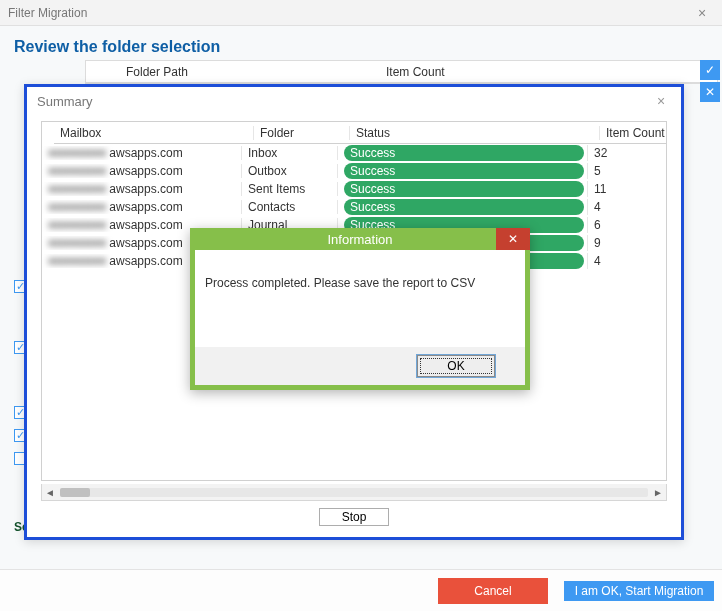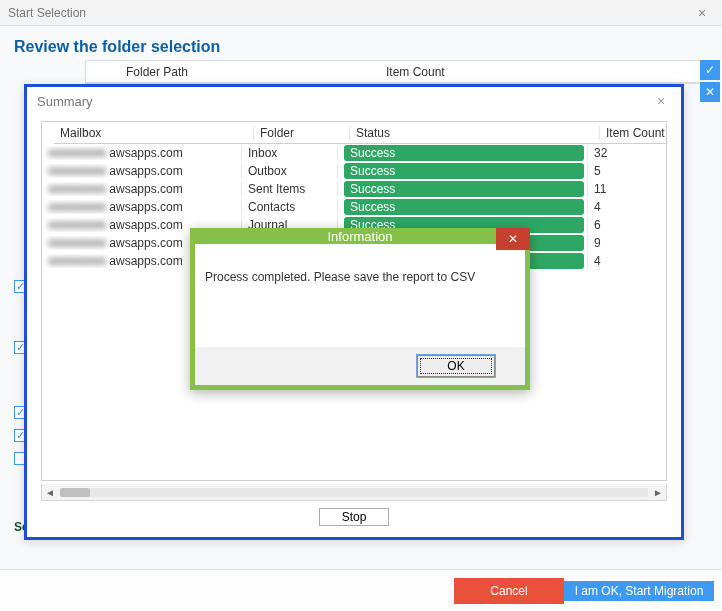--- a/index.html
+++ b/index.html
@@ -26,65 +26,65 @@
   
   .left-checks { position:absolute; left:14px; top:280px; display:flex; flex-direction:column; gap:48px; }
   .leftcheck { width:13px; height:13px; border:1px solid #3e99f2; background:#fff; display:flex; align-items:center; justify-content:center; }
   .leftcheck.checked::after { content:"✓"; font-size:11px; color:#3e99f2; line-height:1; }
 
   .left-checks2 { position:absolute; left:14px; top:406px; display:flex; flex-direction:column; gap:10px; }
 
   .set-label { position:absolute; left:14px; top:520px; color:#14532d; font-weight:bold; }
 
   
-  .bottom-bar { position:absolute; left:0; right:0; bottom:0; height:42px; border-top:1px solid #e3e3e3; background:#fdfdfd; display:flex; align-items:center; justify-content:flex-end; padding-right:8px; gap:0; }
+  .bottom-bar { position:absolute; left:0; right:0; bottom:0; height:42px; border-top:1px solid #e3e3e3; background:#fdfdfd; display:flex; align-items:center; justify-content:flex-end; padding-right:8px; gap:16px; }
   .btn-cancel { background:#e9513b; color:#fff; border:none; height:26px; width:110px; font-size:12px; }
   .btn-start { background:#3e99f2; color:#fff; border:none; height:20px; width:150px; font-size:12px; }
 
   
   .summary-win { position:absolute; left:24px; top:84px; width:660px; height:456px; background:#fff; border:3px solid #1d4ed8; box-shadow:0 2px 10px rgba(0,0,0,0.15); }
   .summary-titlebar { height:28px; display:flex; align-items:center; padding:0 10px; background:#fff; color:#777; }
   .summary-titlebar .title { flex:1; font-size:13px; }
   .summary-titlebar .close { width:20px; text-align:center; color:#999; font-size:14px; }
 
   .summary-table { position:absolute; left:14px; right:14px; top:34px; bottom:56px; border:1px solid #d0d0d0; background:#fff; overflow:hidden; }
   .sthead { display:flex; height:22px; align-items:center; border-bottom:1px solid #d0d0d0; font-size:12px; color:#333;margin-left:12px; }
   .sthead > div { padding-left:6px; }
   .col-mbx { width:200px; border-right:1px solid #e6e6e6; }
   .col-fld { width:96px; border-right:1px solid #e6e6e6; }
   .col-sts { width:250px; border-right:1px solid #e6e6e6; }
   .col-cnt { flex:1; }
 
   .strow { display:flex; height:18px; align-items:center; font-size:12px; }
   .strow > div { padding-left:6px; overflow:hidden; white-space:nowrap; }
   .strow .col-mbx span:first-child { filter: blur(3px); color:#888; }
-  .status-badge { background:#2fa764; color:#fff; display:block; height:16px; line-height:16px; padding-left:6px; width:240px; border-radius:3px; }
+  .status-badge { background:#2fa764; color:#fff; display:block; height:16px; line-height:16px; padding-left:6px; width:240px; border-radius:8px; }
 
   .hscroll { position:absolute; left:14px; right:14px; bottom:36px; height:17px; background:#f3f3f3; border:1px solid #d6d6d6; border-top:none; display:flex; align-items:center; }
   .hscroll .arrow { width:16px; text-align:center; color:#666; font-size:10px; }
   .hscroll .track { flex:1; height:9px; margin:0 2px; background:#e7e7e7; border-radius:2px; position:relative; }
   .hscroll .thumb { position:absolute; left:0; top:0; bottom:0; width:30px; background:#c0c0c0; border-radius:2px; }
 
   .stop-wrap { position:absolute; left:0; right:0; bottom:6px; height:28px; display:flex; align-items:center; justify-content:center; }
   .btn-stop { width:70px; height:18px; background:#fff; border:1px solid #adadad; font-size:12px; }
 
   
   .info-dlg { position:absolute; left:190px; top:228px; width:340px; height:162px; background:#fff; border:5px solid #86bf4a; box-shadow:0 3px 12px rgba(0,0,0,0.3); }
-  .info-title { height:16px; background:#86bf4a; color:#fff; display:flex; align-items:center; justify-content:center; font-size:13px; position:relative; margin-top:-5px; margin-left:-5px; margin-right:-5px; }
+  .info-title { height:22px; background:#86bf4a; color:#fff; display:flex; align-items:center; justify-content:center; font-size:13px; position:relative; margin-top:-5px; margin-left:-5px; margin-right:-5px; }
   .info-close { position:absolute; right:0; top:0; width:34px; height:22px; background:#c5402f; color:#fff; display:flex; align-items:center; justify-content:center; font-size:12px; }
   .info-body { padding:26px 28px 0 10px; font-size:12px; color:#333; }
   .info-btnbar { position:absolute; left:0; right:0; bottom:0; height:38px; background:#f1f1f1; display:flex; align-items:center; justify-content:flex-end; padding-right:30px; }
   .btn-ok { width:78px; height:22px; background:#eee; border:1px solid #8a8a8a; outline:1px dotted #333; outline-offset:-4px; font-size:12px; box-shadow:0 0 0 1px #71a6d7; }
 </style>
 </head>
 <body>
 
 <div class="filter-win">
   <div class="filter-titlebar">
-    <span class="title">Start Selection</span>
+    <span class="title">Filter Migration</span>
     <span class="close">×</span>
   </div>
   <div class="review-label">Review the folder selection</div>
 
   <div class="folder-table-wrap">
     <div class="folder-table-head">
       <div class="fth-folder">Folder Path</div>
       <div class="fth-item">Item Count</div>
       <div class="fth-scroll">▲</div>
     </div>

